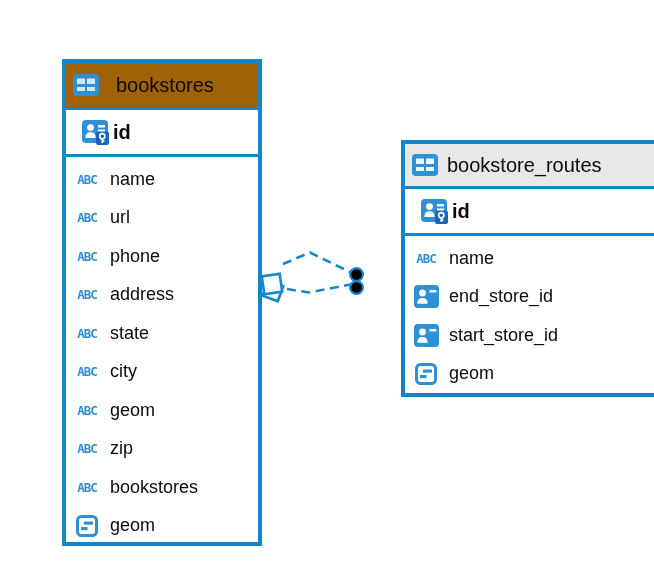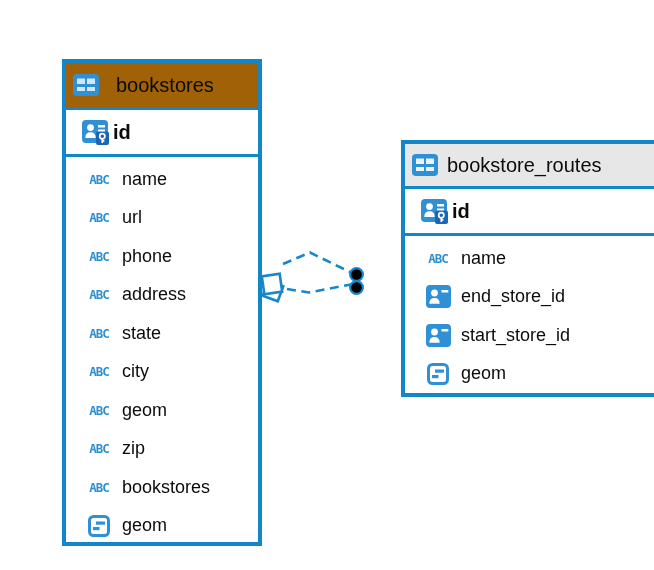--- a/index.html
+++ b/index.html
@@ -22,21 +22,21 @@
   .thead.h-left{height:44px;background:#a16207;gap:17px;}
   .thead.h-right{height:42px;background:#e7e7e7;}
   .tname{font-size:20px;color:#0b0b0b;white-space:nowrap;}
   .pkrow{
     display:flex;align-items:center;gap:3px;height:44px;
     padding-left:14px;border-bottom:3px solid #1386c9;background:#fff;
   }
   .pklabel{font-size:20px;font-weight:bold;}
   .cols{padding-top:3px;}
   .cols.pad-b{padding-bottom:3px;}
-  .crow{display:flex;align-items:center;gap:8px;height:38.5px;padding-left:18px;}
+  .crow{display:flex;align-items:center;gap:8px;height:38.5px;padding-left:6px;}
   .clabel{font-size:18px;white-space:nowrap;}
   .iconslot{width:30px;display:flex;align-items:center;justify-content:center;flex:0 0 30px;}
   .abc{
     font-family:"DejaVu Sans Mono", monospace;
     font-weight:bold;font-size:12.5px;letter-spacing:-1px;
     color:#2e8fd0;transform:scaleY(.95);
   }
 </style>
 </head>
 <body>

